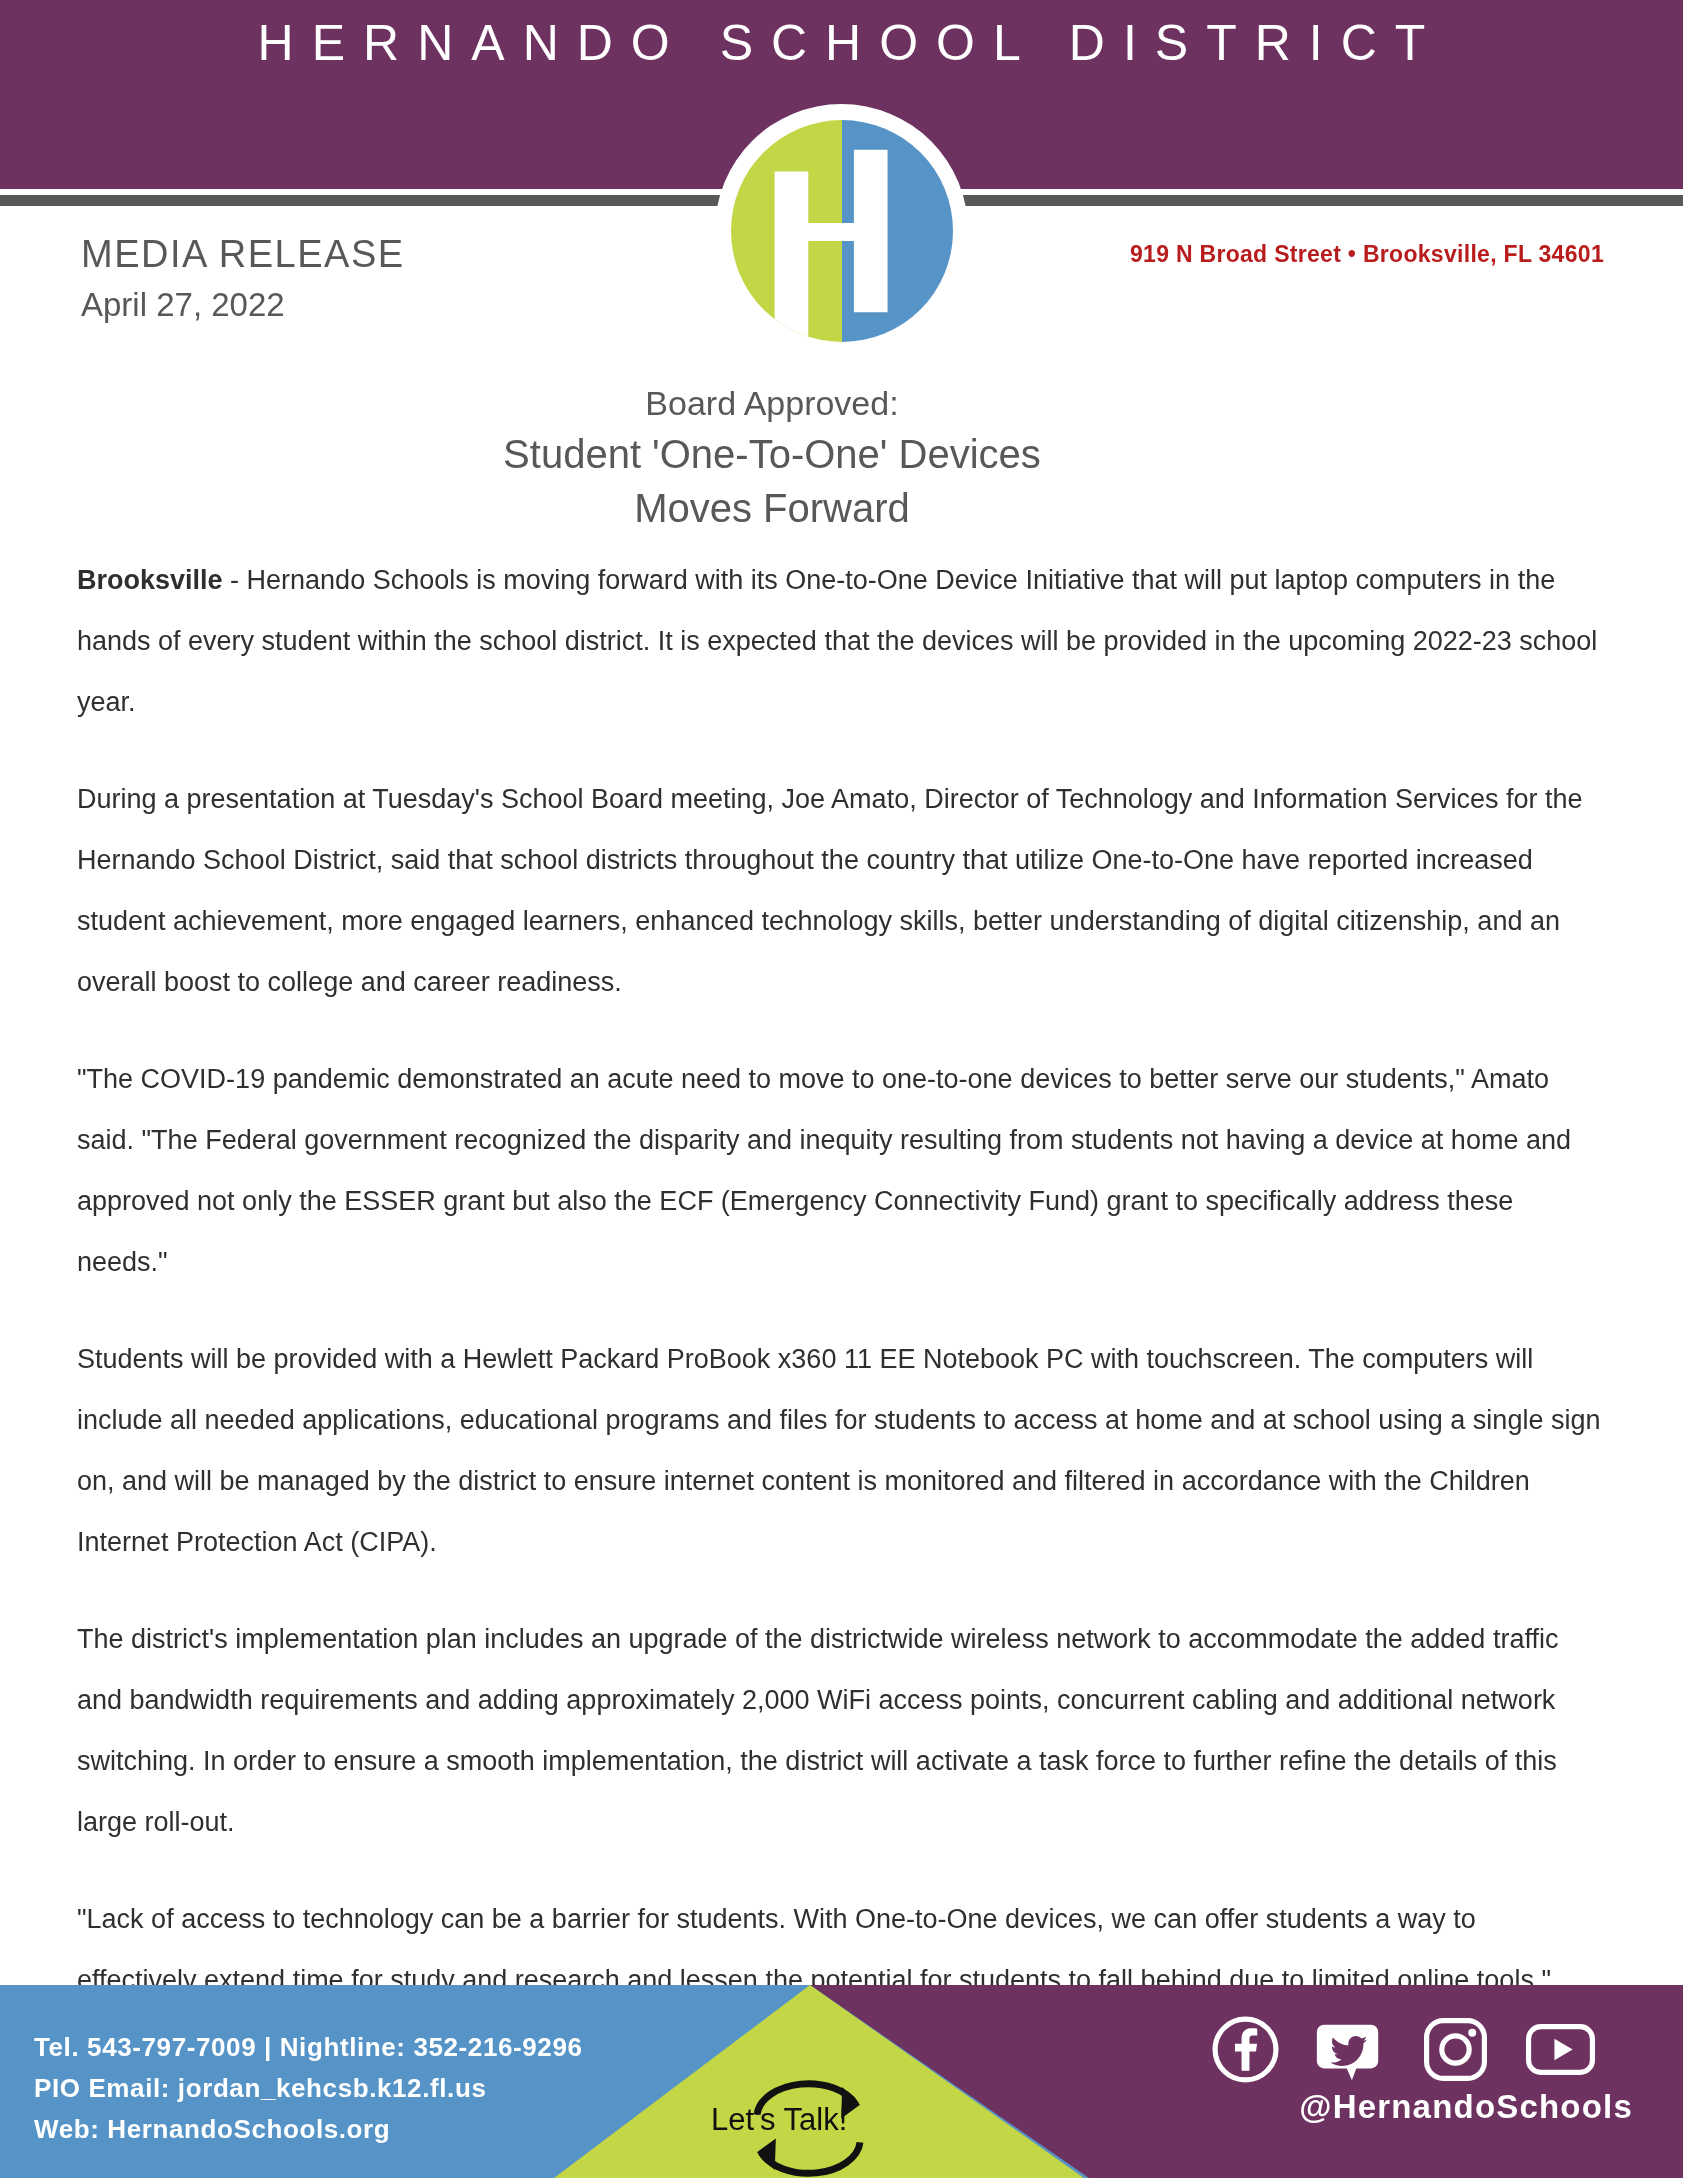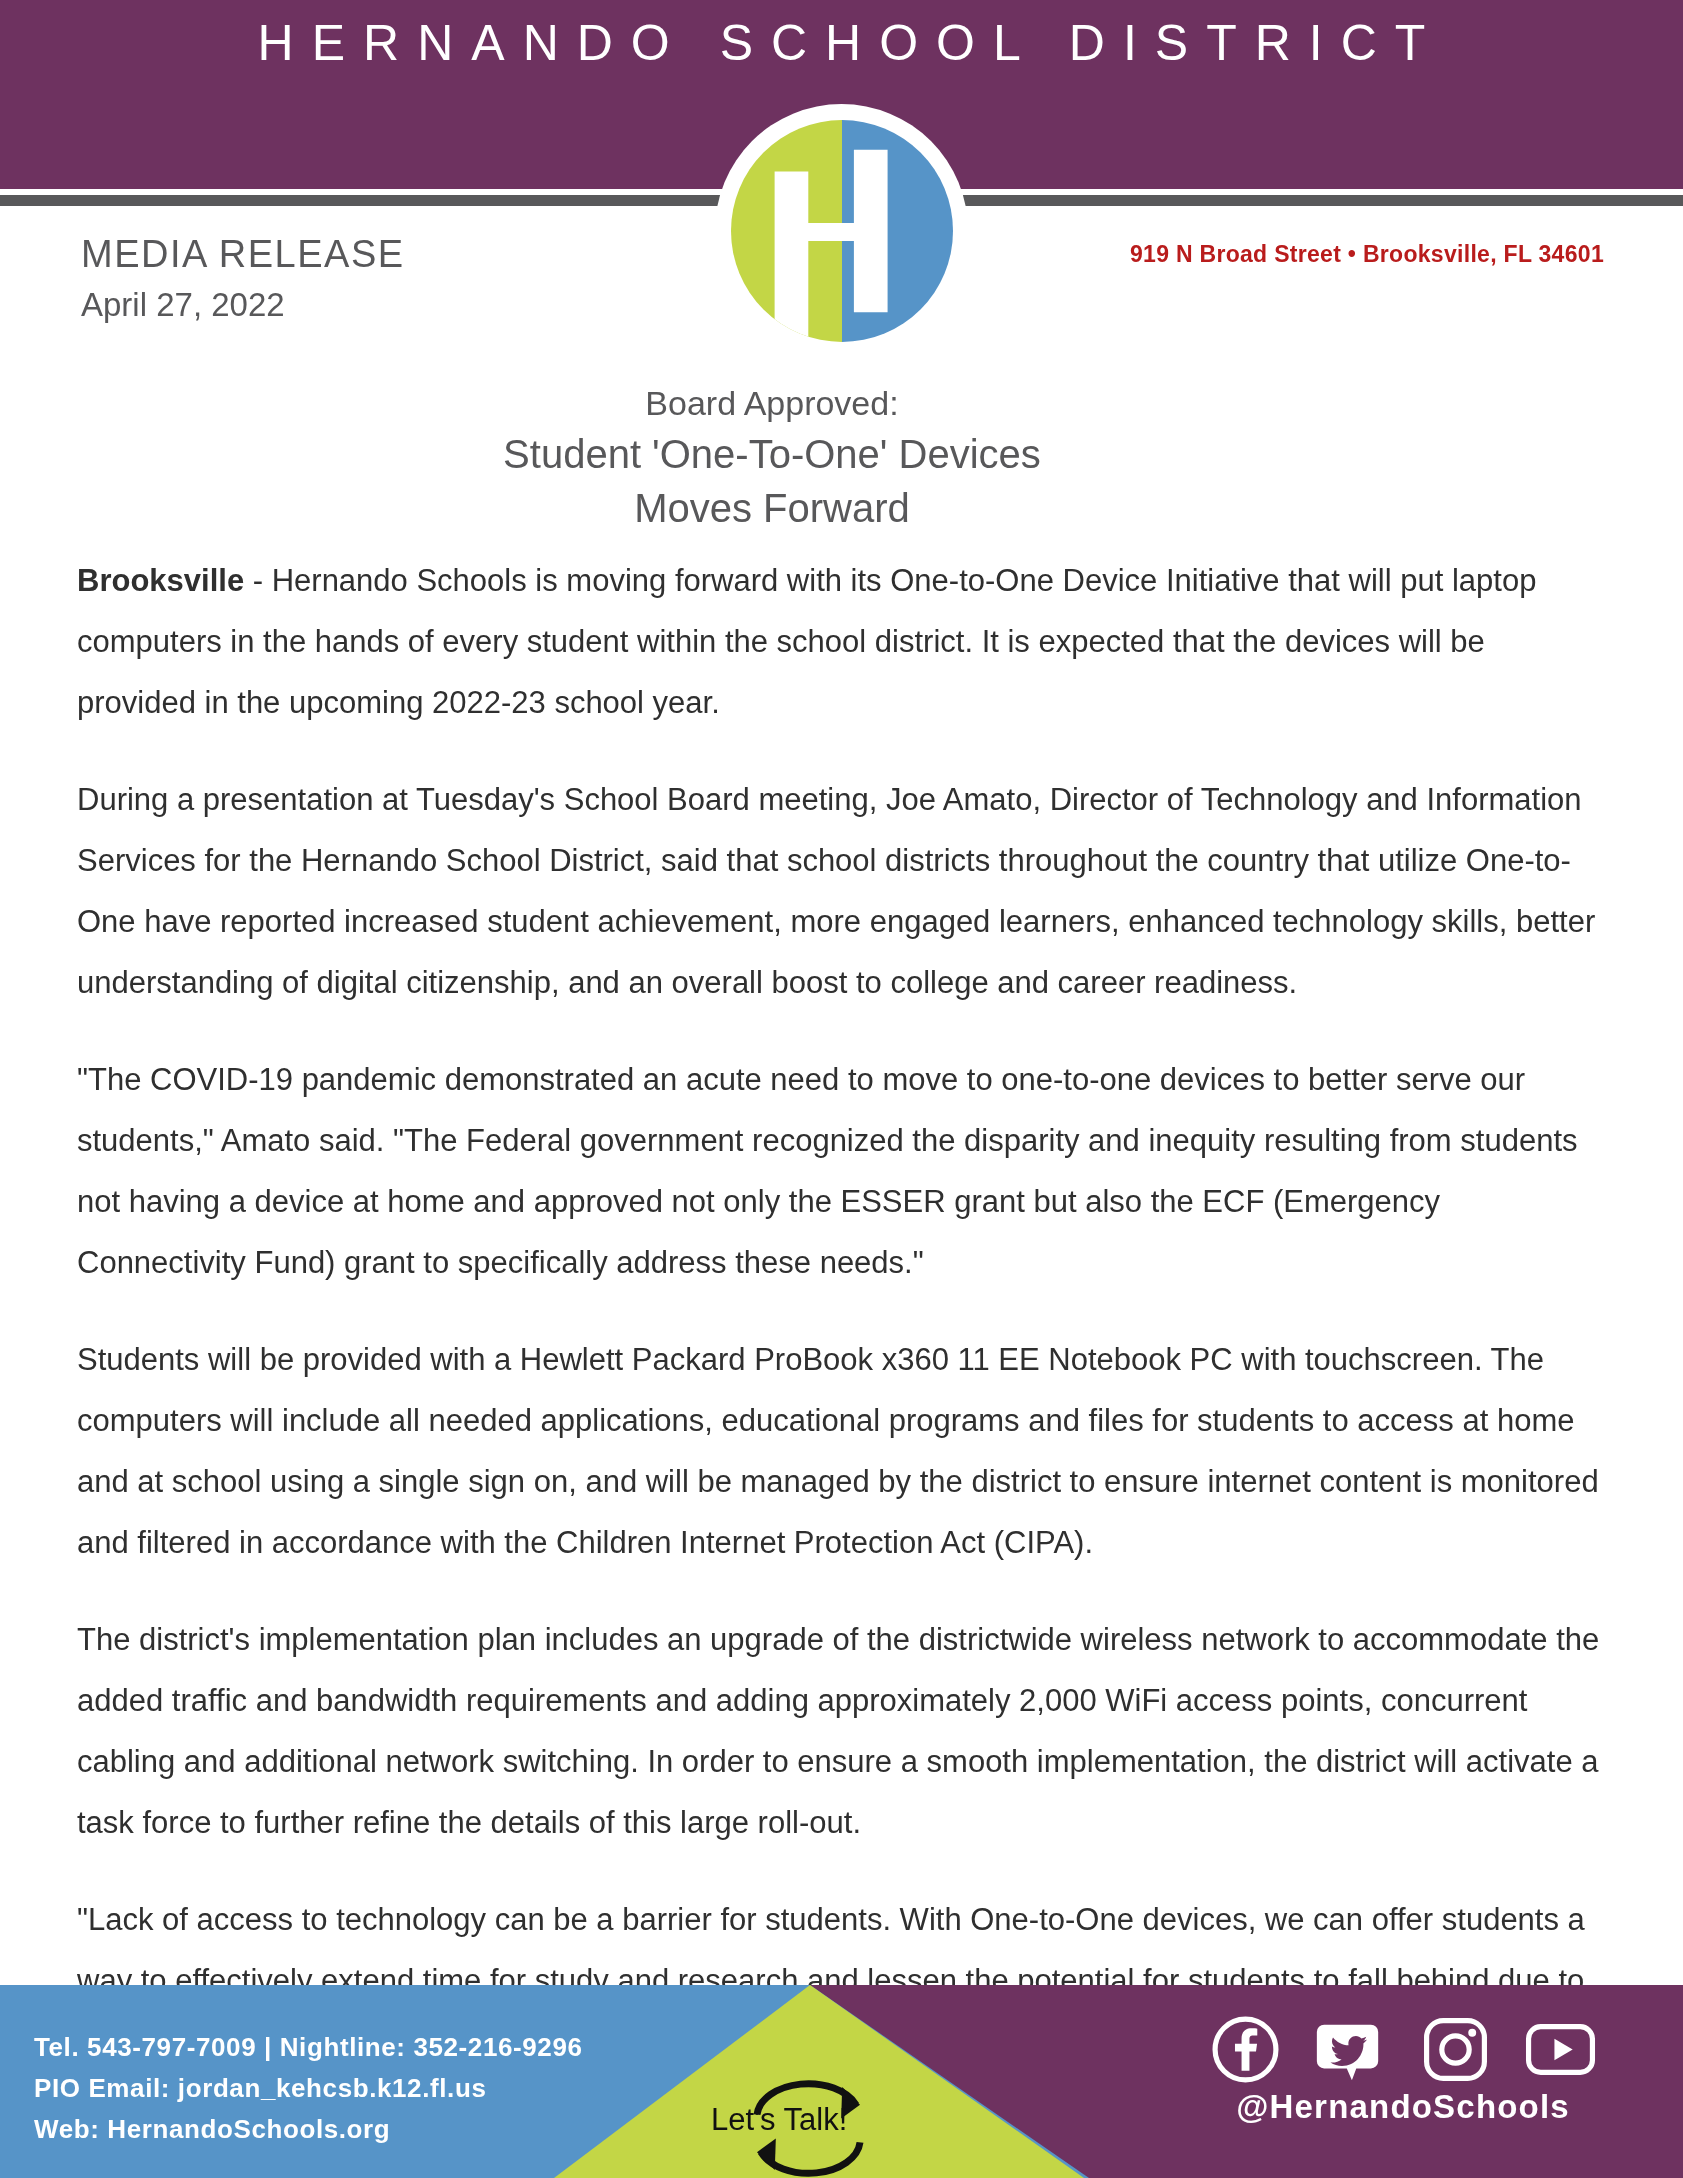--- a/index.html
+++ b/index.html
@@ -111,21 +111,21 @@
     line-height: 54px;
   }
 
   
   .body-copy {
     position: absolute;
     top: 550px;
     left: 77px;
     width: 1525px;
     color: #2f2f2f;
-    font-size: 31px;
+    font-size: 27px;
     line-height: 61px;
   }
   .body-copy p {
     margin: 0 0 36px 0;
   }
   .body-copy p:last-child { margin-bottom: 0; }
   .lead-city { font-weight: 700; }
 
   
   .footer {
@@ -184,21 +184,21 @@
     left: 28px;
     top: -27px;
     z-index: 2;
   }
   .social-wrap {
     position: absolute;
     left: 1173px;
     top: 28px;
     width: 460px;
     z-index: 6;
-    text-align: center;
+    text-align: right;
   }
   .social-icons {
     display: flex;
     justify-content: center;
     gap: 32px;
     align-items: center;
   }
   .social-handle {
     margin-top: 2px;
     color: #ffffff;

